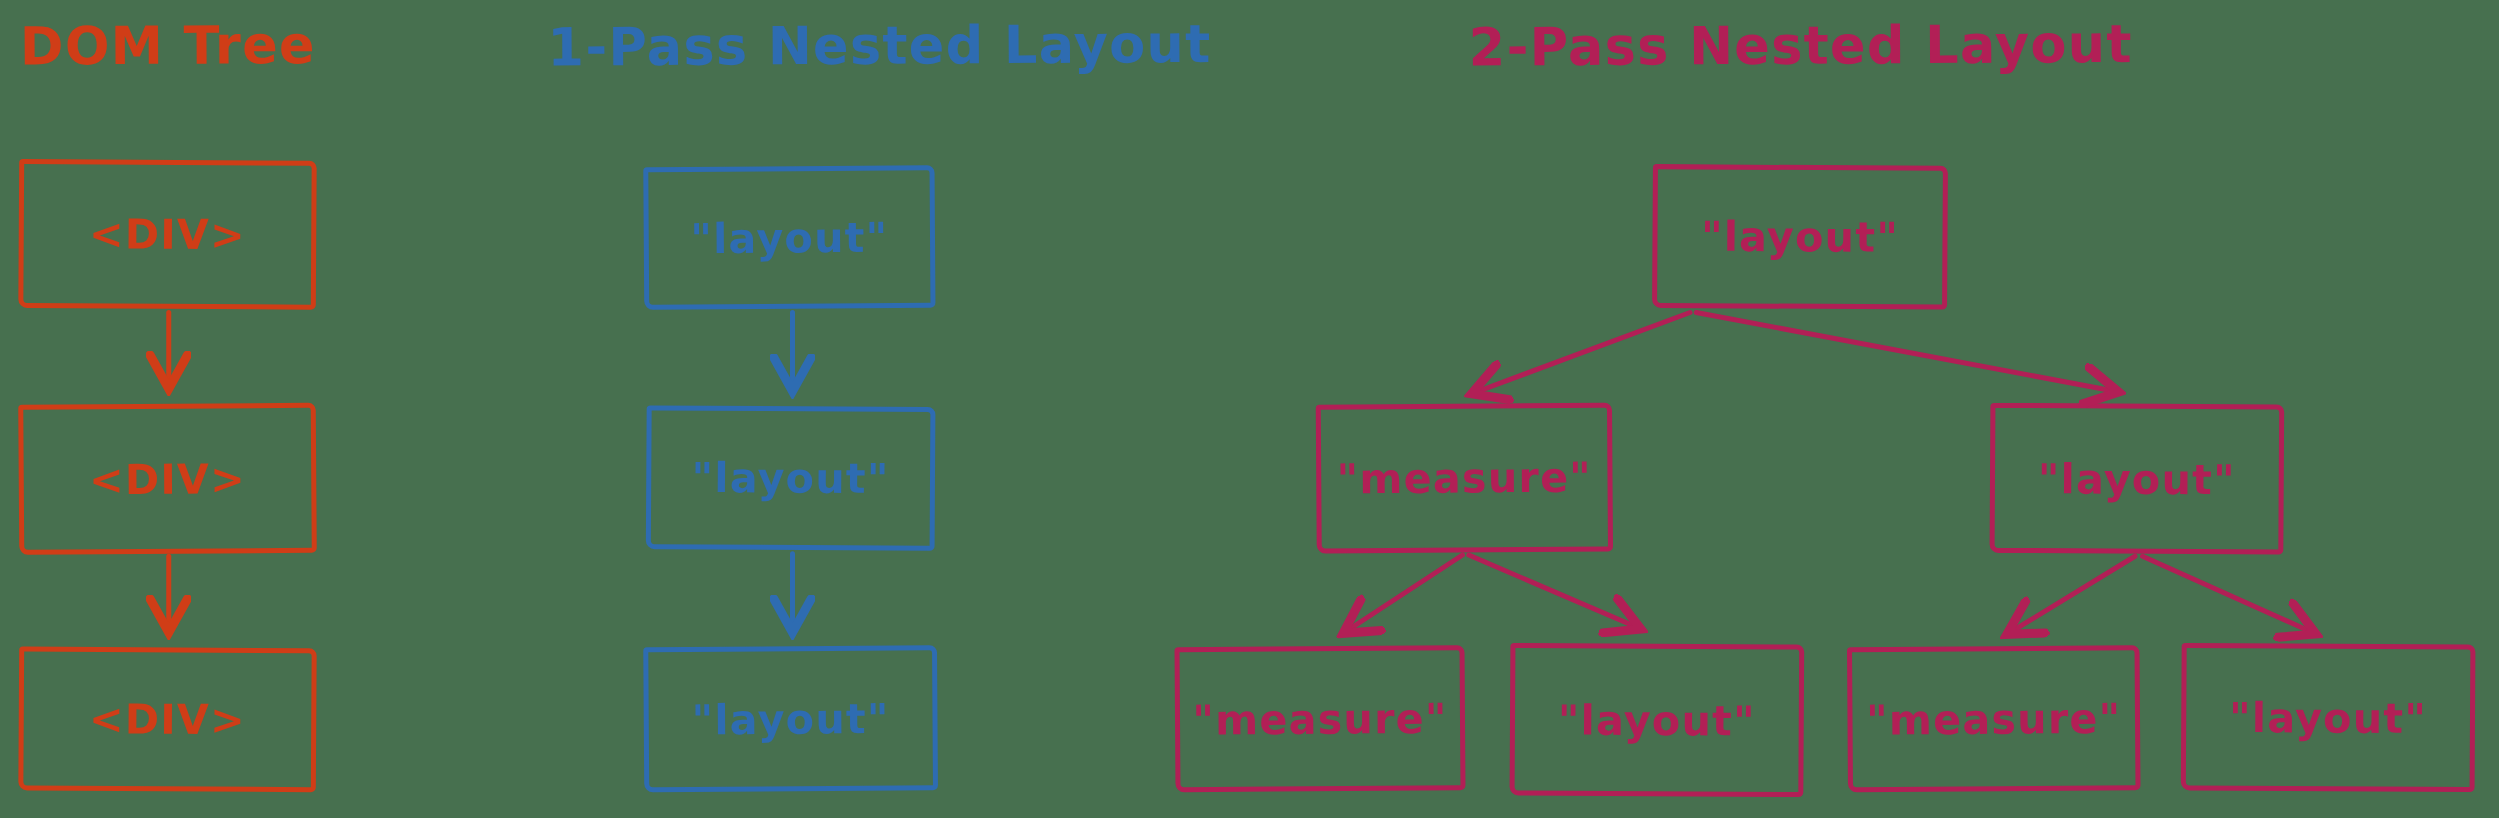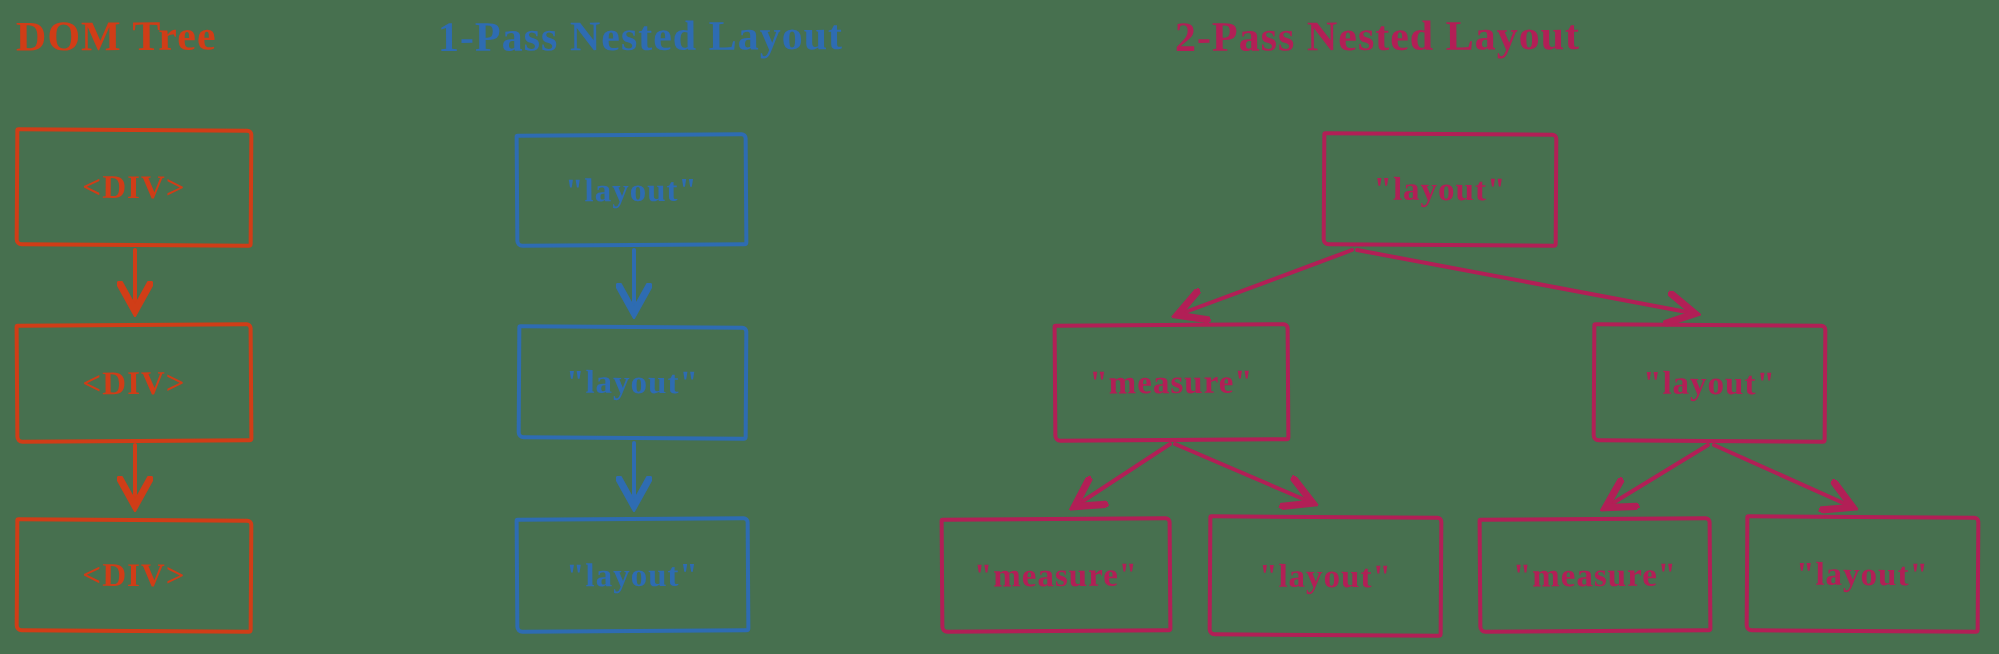--- a/index.html
+++ b/index.html
@@ -4,21 +4,21 @@
 <style>
   html, body { margin: 0; padding: 0; }
   body {
     background: var(--background, #47704f);
     font-family: "DejaVu Sans", "Liberation Sans", sans-serif;
     width: 1999px; height: 654px;
     overflow: hidden;
   }
   #canvas {
     position: relative;
-    width: 1584px; height: 654px; font-family: Liberation Serif, serif;
+    width: 1584px; height: 654px;
   }
   .title {
     position: absolute;
     font-size: 42px;
     font-weight: 800;
     letter-spacing: 1px;
     white-space: nowrap;
     transform: rotate(-0.3deg);
   }
   .title.orange { color: var(--orange); }

